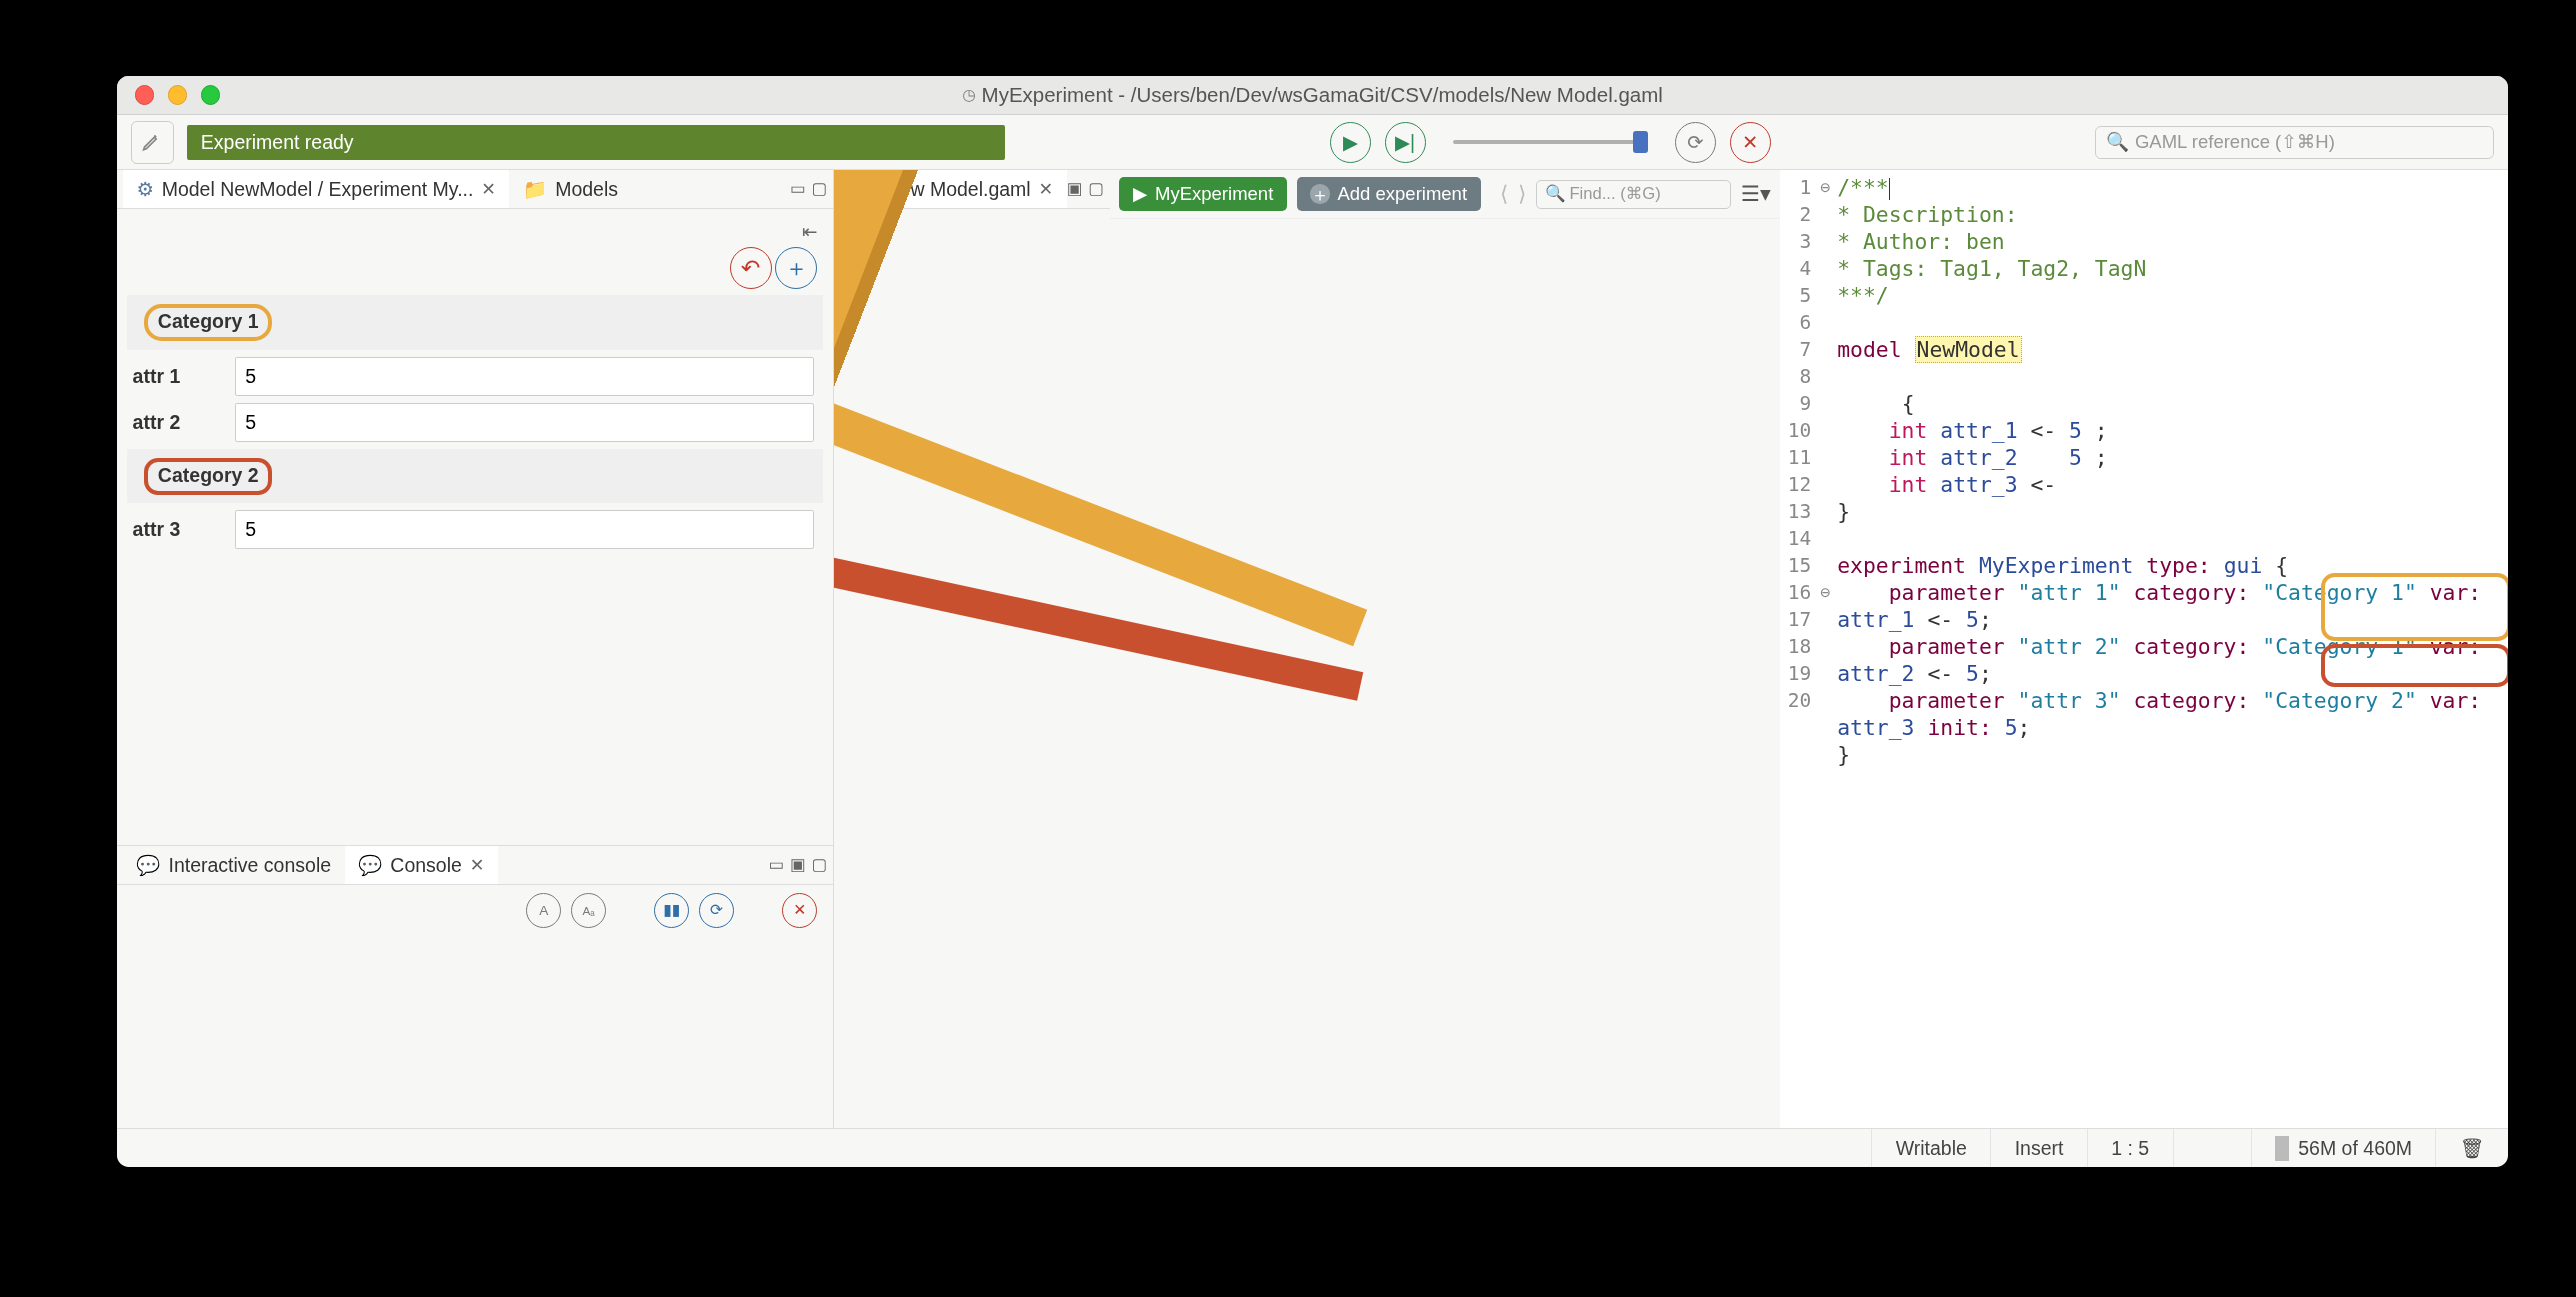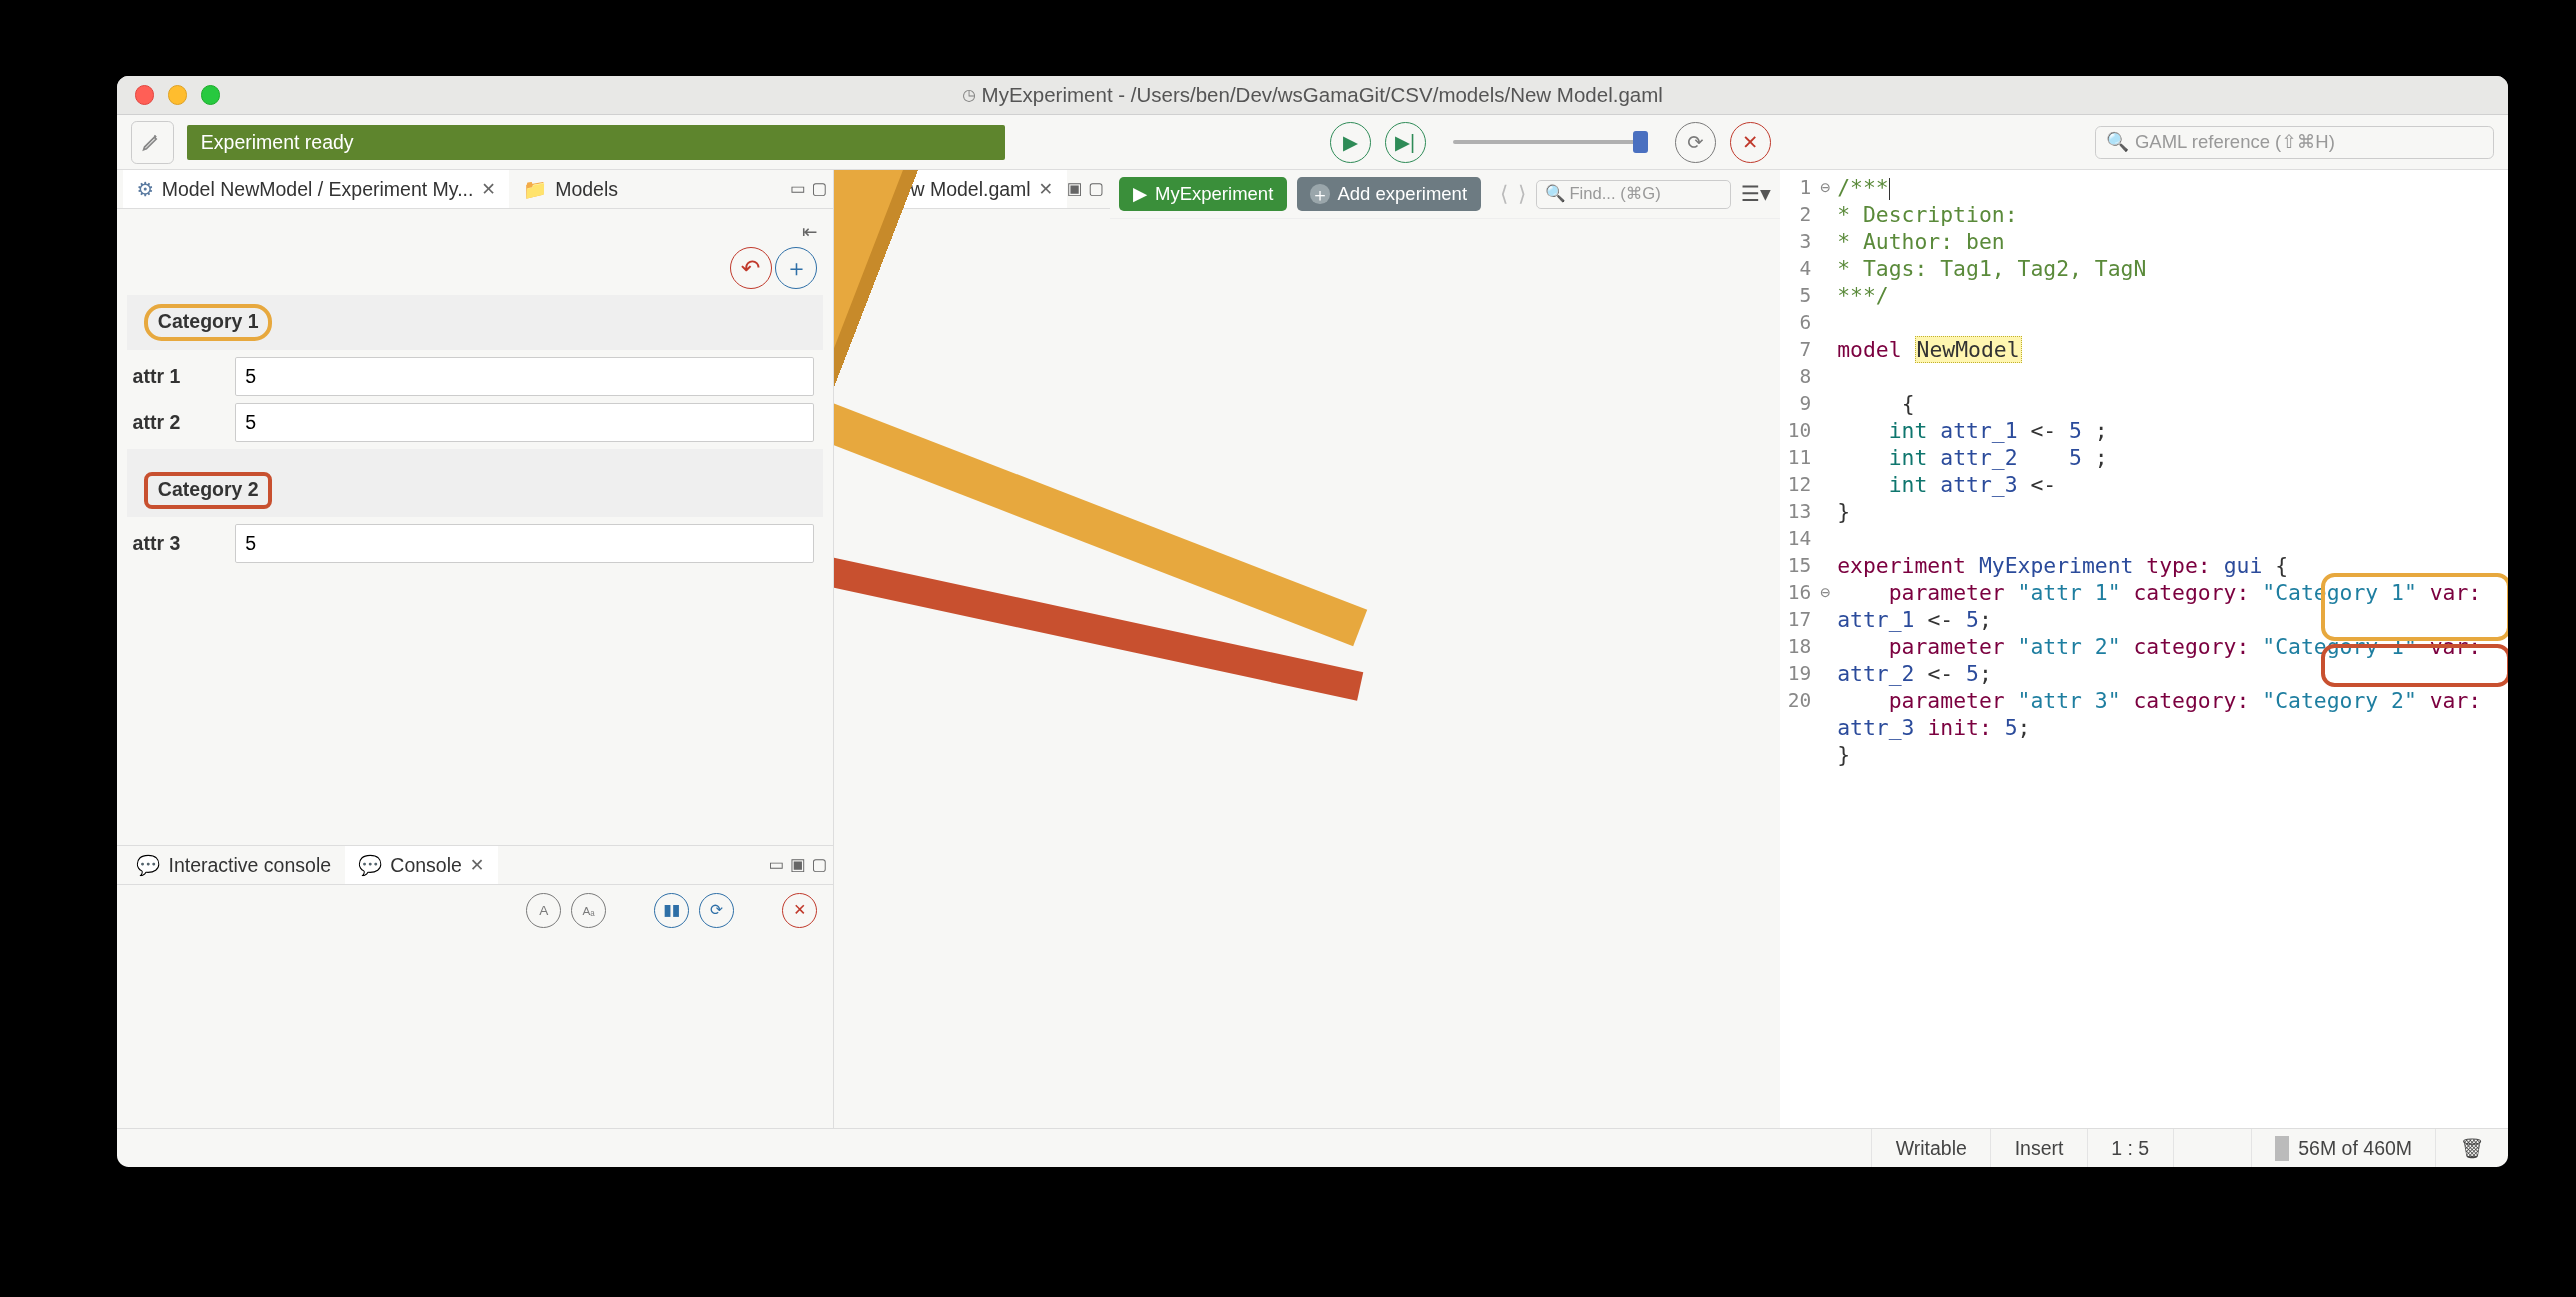--- a/index.html
+++ b/index.html
@@ -152,21 +152,21 @@
     background:#efefef;
     font-weight:600;
     font-size:19.5px;
     padding:8.8px 13.6px;
     margin:2.9px 9.7px;
   }
   .cat-ring-orange {
     border:4.9px solid #e7a83e; border-radius:17.5px; display:inline-block; padding:1.9px 9.7px 3.9px; margin-left:3.9px;
   }
   .cat-ring-red {
-    border:4.9px solid #c8502f; border-radius:8px; display:inline-block; padding:1.9px 9.7px 3.9px; margin-left:3.9px;margin-top:14px;
+    border:4.9px solid #c8502f; border-radius:14px; display:inline-block; padding:1.9px 9.7px 3.9px; margin-left:3.9px;
   }
   .param-row {
     display:flex; align-items:center; gap:16px;
     padding:3.9px 19.5px 3.9px 15.6px;
   }
   .param-row label { width:86px; font-size:19.5px; font-weight:600; }
   .param-row input {
     flex:1; height:39px;
     border:1px solid #ccc; border-radius:1.9px;
     font-size:19.5px; padding:0 9.7px;
@@ -217,21 +217,21 @@
     width:47px; text-align:right; padding:3.9px 7.8px 0 0;
     color:#888; background:#fff;
     user-select:none; font-size:19.5px;
   }
   .fold-col {
     width:15.6px; padding-top:3.9px; color:#888; font-size:16.6px;
   }
   .fold-col .f { height:27px; display:flex; align-items:center; justify-content:center;}
   .code-lines { padding:3.9px 0 0 5.8px; color:#333; }
   .code-lines span.kw { color:#7b003f; font-weight:500;}
-  .code-lines span.type { color:#0f766e;}
+  .code-lines span.type { color:#be185d;}
   .code-lines span.name { color:#2b4b9b; font-weight:500;}
   .code-lines span.str { color:#1e7ea0;}
   .code-lines span.comm { color:#5a8a3a;}
   .code-lines span.num { color:#2b4b9b;}
   .code-lines span.attr { color:#7b003f;}
   .code-lines .hlname { background:#fff6b0; border:1px dotted #c0b030; padding:0 1px;}
   .cursor-point { border-left:1.9px solid #333; height:21.4px; display:inline-block; vertical-align:middle;}
 
   .highlight-box-orange {
     position:absolute; border:4.9px solid #e7a83e; border-radius:13.6px;

